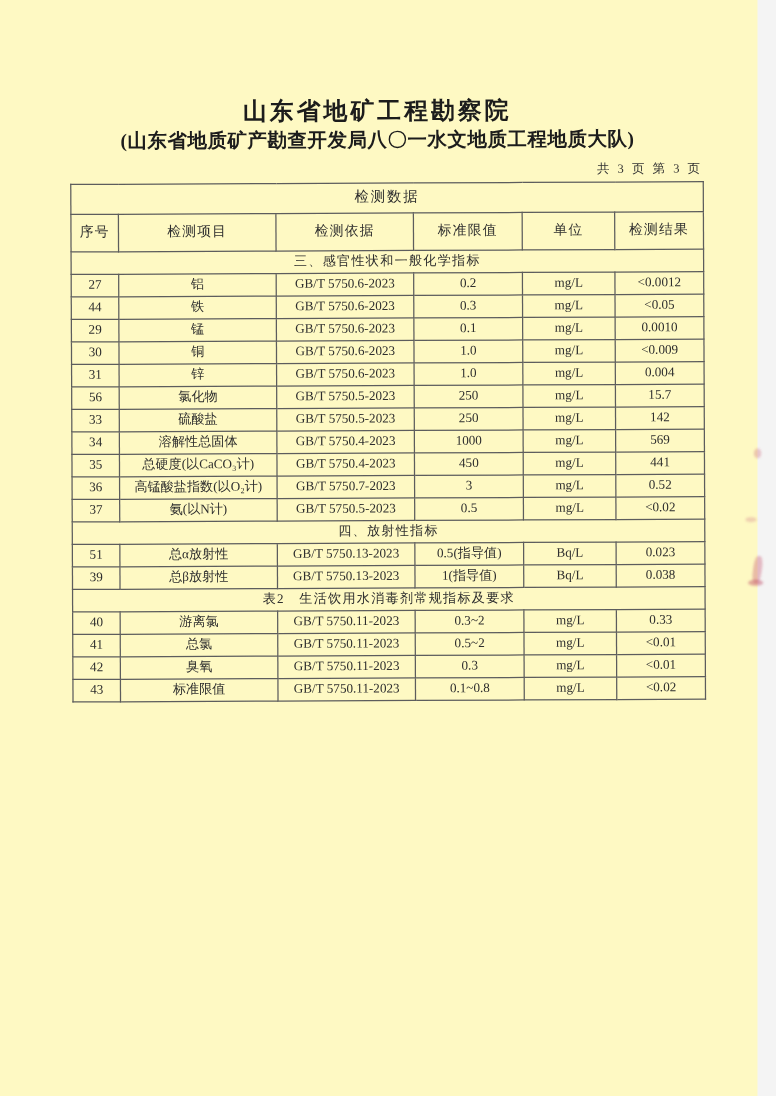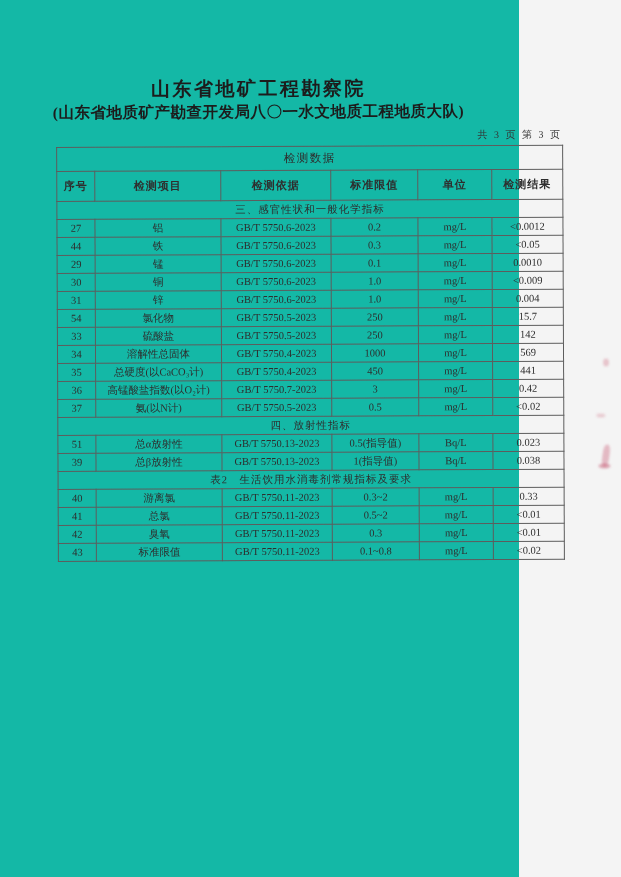--- a/index.html
+++ b/index.html
@@ -3,22 +3,23 @@
 <meta charset="utf-8">
 <style>
   html,body { margin:0; padding:0; }
   body {
     width:621px; height:877px; overflow:hidden;
     background:#f4f4f4;
     font-family:"Liberation Serif","DejaVu Serif",serif;
     color:#2b2b2b;
   }
   .sheet {
-    position:relative; width:519px; height:877px;
-    background:#14b8a6;
+    position:relative; width:596px; height:877px;
+    background:#fef9c3;
+    padding-left:10px;
   }
   .tilt { position:absolute; inset:0; transform:rotate(-0.25deg); transform-origin:50% 40%; }
 
   .doc-title {
     position:absolute; top:76px; left:0; width:100%;
     text-align:center; font-size:19px; font-weight:bold;
     letter-spacing:2.5px; color:#1c1c1c;
   }
   .doc-subtitle {
     position:absolute; top:102px; left:0; width:100%;
@@ -36,21 +37,21 @@
   }
   table.results td, table.results th {
     border:1px solid #5d5d5d;
     padding:0 2px;
     text-align:center; vertical-align:middle;
     line-height:1.1;
     overflow:hidden; white-space:nowrap;
     color:#2e2e2e;
   }
   .caption-cell  { height:23px; font-size:11.5px; letter-spacing:1.5px; }
-  tr.head th     { height:29px; font-size:11px; font-weight:bold; letter-spacing:1px; }
+  tr.head th     { height:29px; font-size:11px; font-weight:normal; letter-spacing:1px; }
   td.section-cell{ height:17px; font-size:10.5px; letter-spacing:1px; }
   tr.data td     { height:17px; font-size:10.5px; }
 
   
   .red-speck { position:absolute; border-radius:50%; filter:blur(1px); }
   .speck-a { left:603px; top:360px; width:6px;  height:8px;  background:rgba(205,110,130,0.35); }
   .speck-b { left:596px; top:415px; width:9px;  height:4px;  background:rgba(205,110,130,0.30); }
   .speck-c { left:602px; top:446px; width:7px;  height:22px; background:rgba(200,90,115,0.38); border-radius:40%; transform:rotate(8deg); }
   .speck-d { left:598px; top:465px; width:12px; height:5px;  background:rgba(190,70,100,0.45); }
 </style>
@@ -126,21 +127,21 @@
           </tr>
           <tr class="data">
             <td>31</td>
             <td>锌</td>
             <td>GB/T 5750.6-2023</td>
             <td>1.0</td>
             <td>mg/L</td>
             <td>0.004</td>
           </tr>
           <tr class="data">
-            <td>54</td>
+            <td>56</td>
             <td>氯化物</td>
             <td>GB/T 5750.5-2023</td>
             <td>250</td>
             <td>mg/L</td>
             <td>15.7</td>
           </tr>
           <tr class="data">
             <td>33</td>
             <td>硫酸盐</td>
             <td>GB/T 5750.5-2023</td>
@@ -163,21 +164,21 @@
             <td>450</td>
             <td>mg/L</td>
             <td>441</td>
           </tr>
           <tr class="data">
             <td>36</td>
             <td>高锰酸盐指数(以O₂计)</td>
             <td>GB/T 5750.7-2023</td>
             <td>3</td>
             <td>mg/L</td>
-            <td>0.42</td>
+            <td>0.52</td>
           </tr>
           <tr class="data">
             <td>37</td>
             <td>氨(以N计)</td>
             <td>GB/T 5750.5-2023</td>
             <td>0.5</td>
             <td>mg/L</td>
             <td>&lt;0.02</td>
           </tr>
           <tr class="section">

